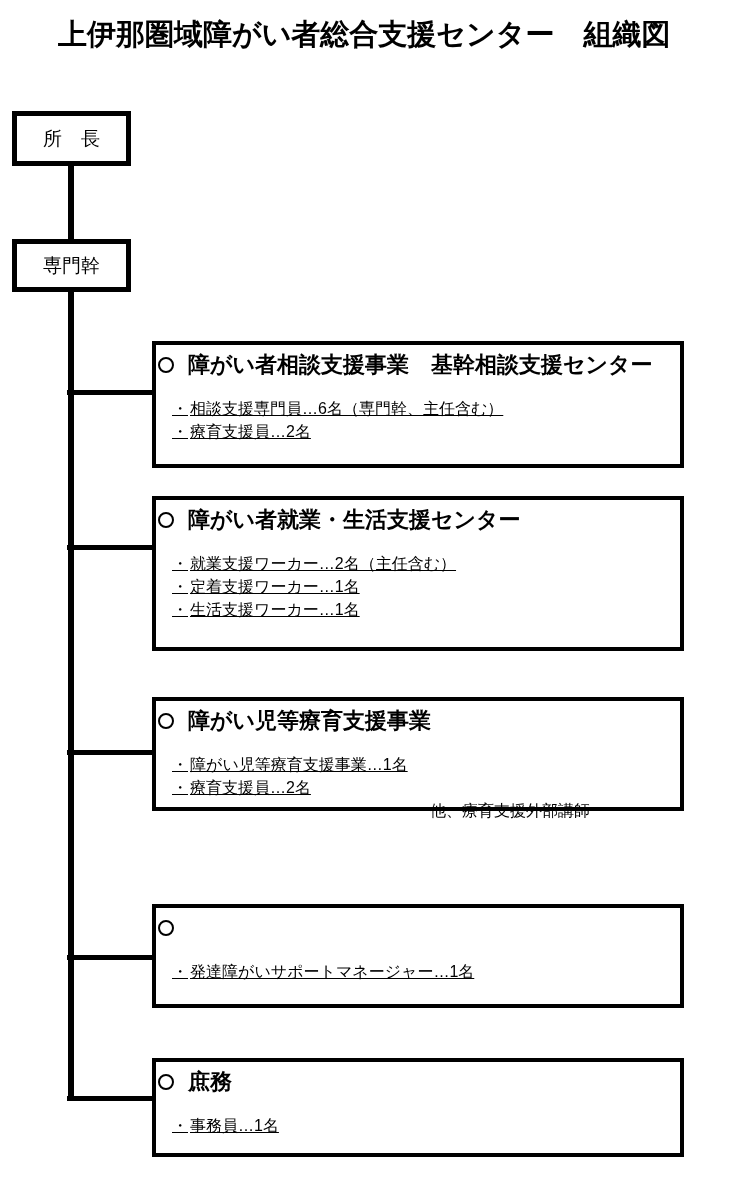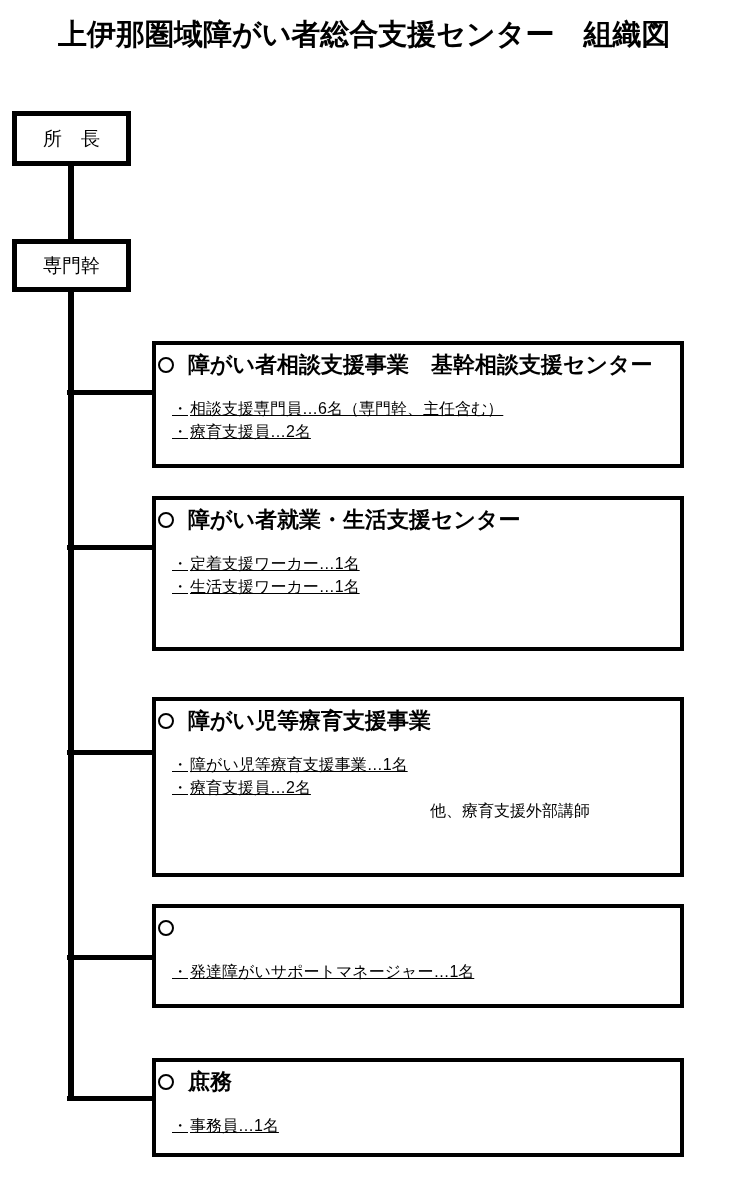--- a/index.html
+++ b/index.html
@@ -71,21 +71,21 @@
     left: 152px;
     width: 532px;
     border: 4px solid #000;
     box-sizing: border-box;
     background: #fff;
     padding: 10px 8px 0 0;
     z-index: 2;
   }
   .dept.d1 { top: 341px;  height: 127px; }
   .dept.d2 { top: 496px;  height: 155px; }
-  .dept.d3 { top: 697px;  height: 180px; }
+  .dept.d3 { top: 697px;  height: 114px; }
   .dept.d4 { top: 904px;  height: 104px; }
   .dept.d5 { top: 1058px; height: 99px; }
   .dept-head {
     display: flex;
     align-items: center;
     height: 20px;
     margin-left: 2px;
   }
   .circle-marker {
     flex: 0 0 auto;
@@ -148,20 +148,21 @@
     <div class="item"><span class="bullet">・</span><span>療育支援員…2名</span></div>
   </div>
 </div>
 
 <div class="dept d2">
   <div class="dept-head">
     <span class="circle-marker"></span>
     <span class="dept-title">障がい者就業・生活支援センター</span>
   </div>
   <div class="items">
+    <div class="item"><span class="bullet">・</span><span>就業支援ワーカー…2名（主任含む）</span></div>
     <div class="item"><span class="bullet">・</span><span>定着支援ワーカー…1名</span></div>
     <div class="item"><span class="bullet">・</span><span>生活支援ワーカー…1名</span></div>
   </div>
 </div>
 
 <div class="dept d3">
   <div class="dept-head">
     <span class="circle-marker"></span>
     <span class="dept-title">障がい児等療育支援事業</span>
   </div>

